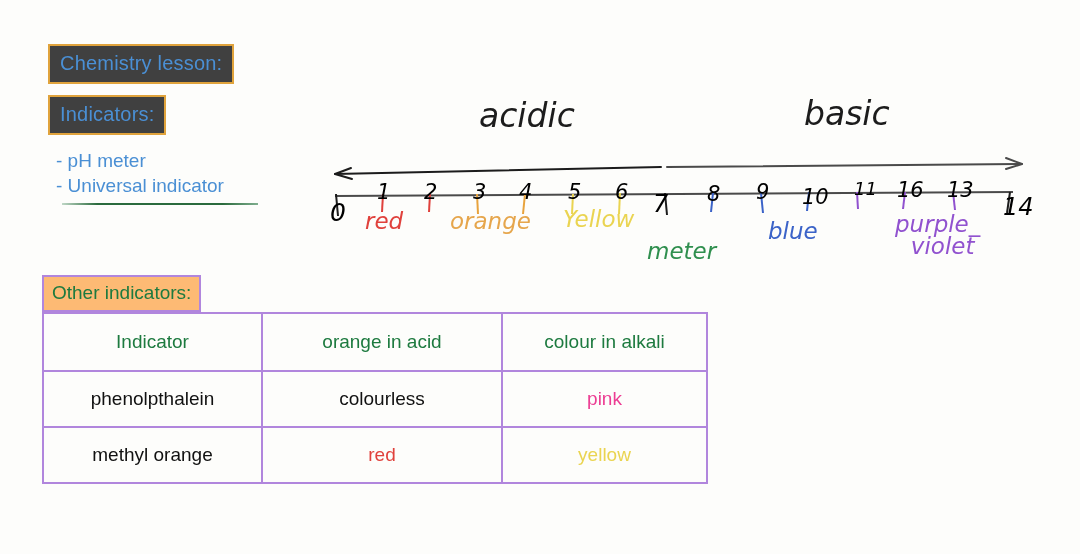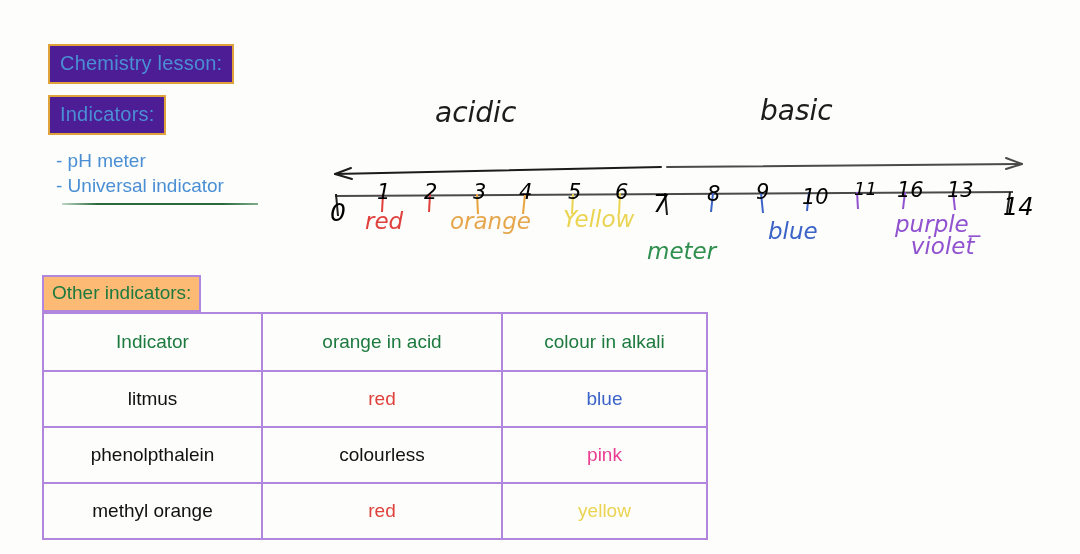--- a/index.html
+++ b/index.html
@@ -13,21 +13,21 @@
     height: 554px;
     background: #fdfdfb;
     overflow: hidden;
     font-family: "Liberation Sans", sans-serif;
   }
 
   
   .boxed-label {
     position: absolute;
     border: 2px solid #e0a33c;
-    background: #4c1d95;
+    background: #404040;
     color: #4a8fd4;
     font-size: 20px;
     line-height: 1;
     padding: 7px 10px 9px 10px;
     white-space: nowrap;
     letter-spacing: 0.2px;
   }
   #lbl-chemistry { left: 48px; top: 44px; }
   #lbl-indicators { left: 48px; top: 95px; }
 
@@ -59,23 +59,24 @@
     width: 730px;
     height: 180px;
   }
   .hand {
     font-family: "DejaVu Sans", sans-serif;
     font-style: italic;
     font-weight: 400;
   }
   .arrow-label {
     position: absolute;
-    font-size: 28px;
+    font-size: 33px;
     color: #1c1c1c;
     white-space: nowrap;
+    margin-left: 44px;
   }
   #label-acidic { left: 110px; top: 4px; }
   #label-basic  { left: 435px; top: 2px; }
 
   .axis-num {
     position: absolute;
     font-size: 21px;
     white-space: nowrap;
     line-height: 1;
   }
@@ -216,25 +217,20 @@
       </colgroup>
     <thead>
       <tr>
         <th>Indicator</th>
         <th>orange in acid</th>
         <th>colour in alkali</th>
       </tr>
     </thead>
     <tbody>
       <tr>
-        <td class="name">litmus</td>
-        <td style="color:#e0413c;">red</td>
-        <td style="color:#3b63c8;">blue</td>
-      </tr>
-      <tr>
         <td class="name">phenolpthalein</td>
         <td style="color:#111111;">colourless</td>
         <td style="color:#ec3d93;">pink</td>
       </tr>
       <tr>
         <td class="name">methyl orange</td>
         <td style="color:#e0413c;">red</td>
         <td style="color:#ead451;">yellow</td>
       </tr>
     </tbody>

